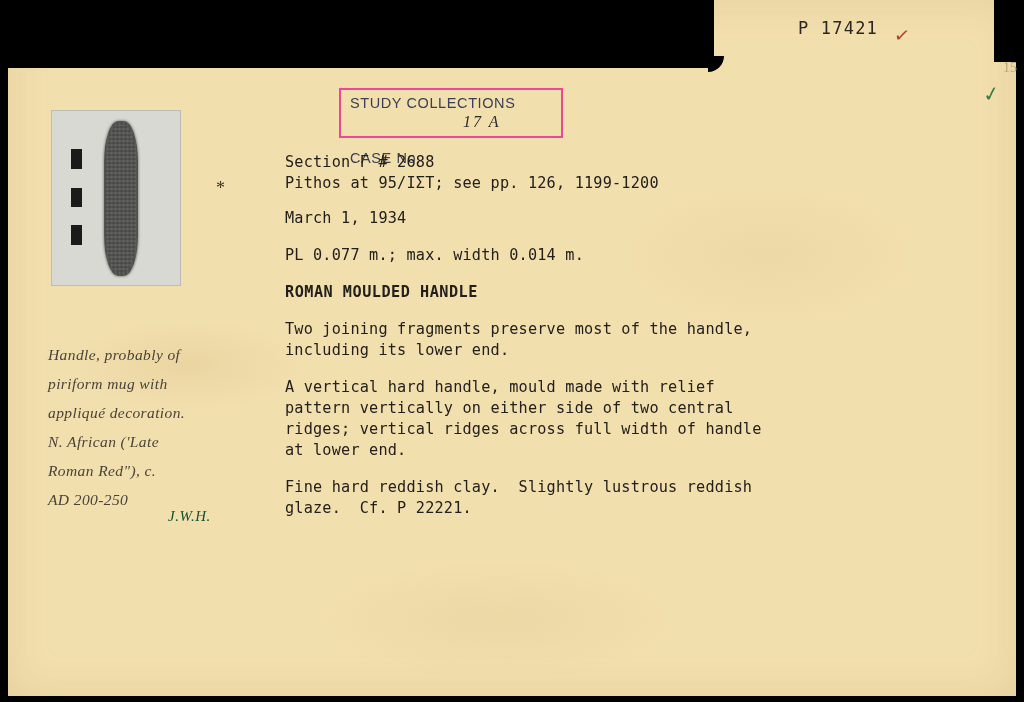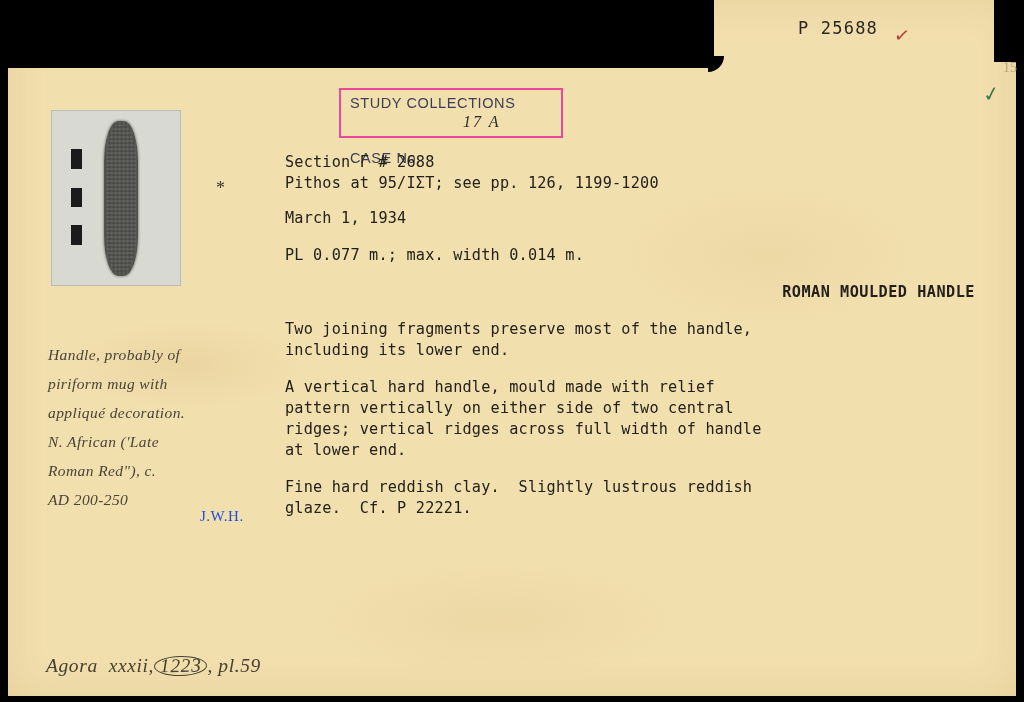--- a/index.html
+++ b/index.html
@@ -152,21 +152,20 @@
     font-size: 15.2px;
     line-height: 21px;
     color: #23201c;
     letter-spacing: 0.2px;
   }
   #typed .para { margin-bottom: 16px; }
   #typed .para.tight { margin-bottom: 14px; }
   #typed .heading {
     font-weight: bold;
     letter-spacing: 0.5px;
-    text-align: right;
   }
   #typed .line { white-space: pre; }
 
   
   #acc-no {
     position: absolute;
     left: 790px;
     top: 18px;
     font-family: "DejaVu Sans Mono", monospace;
     font-size: 17px;
@@ -220,24 +219,24 @@
     line-height: 29px;
     color: #4a4338;
     letter-spacing: 0.4px;
   }
   #hand-notes .hline { white-space: pre; }
   #hand-initials {
     position: absolute;
     left: 160px;
     top: 508px;
     font-family: "Liberation Serif", serif;
+    font-style: italic;
     font-size: 15px;
-    color: #1d4ed8;
+    color: #14532d;
     letter-spacing: 0.5px;
-    margin-left: 32px;
   }
 
   
   #citation {
     position: absolute;
     left: 38px;
     top: 655px;
     font-family: "Liberation Serif", serif;
     font-style: italic;
     font-size: 19.5px;
@@ -262,21 +261,21 @@
   <div id="card">
 
     <div class="mottle" style="left:60px; top:320px; width:240px; height:90px; background:radial-gradient(closest-side, rgba(205,175,115,0.20), rgba(205,175,115,0));"></div>
     <div class="mottle" style="left:600px; top:180px; width:320px; height:150px; background:radial-gradient(closest-side, rgba(210,182,125,0.16), rgba(210,182,125,0));"></div>
     <div class="mottle" style="left:300px; top:560px; width:380px; height:120px; background:radial-gradient(closest-side, rgba(200,170,110,0.14), rgba(200,170,110,0));"></div>
 
     <div class="top-black-left"></div>
     <div class="tab-round-left"></div>
     <div class="top-black-right"></div>
 
-    <div id="acc-no">P 25688</div>
+    <div id="acc-no">P 17421</div>
     <div id="acc-check">✓</div>
     <div id="faint-mark">15</div>
     <div id="green-check">✓</div>
 
     <div id="photo">
       <div class="sherd"></div>
       <div class="scalebar"></div>
     </div>
 
     <div id="asterisk">*</div>
@@ -320,16 +319,15 @@
     <div id="hand-notes">
       <div class="hline">Handle, probably of</div>
       <div class="hline">piriform mug with</div>
       <div class="hline">appliqué decoration.</div>
       <div class="hline">N. African ('Late</div>
       <div class="hline">Roman Red"), c.</div>
       <div class="hline">AD 200-250</div>
     </div>
     <div id="hand-initials">J.W.H.</div>
 
-    <div id="citation"><span>Agora  xxxii,</span><span class="circled">1223</span><span>, pl.59</span></div>
 
   </div>
 </div>
 
 </body></html>

